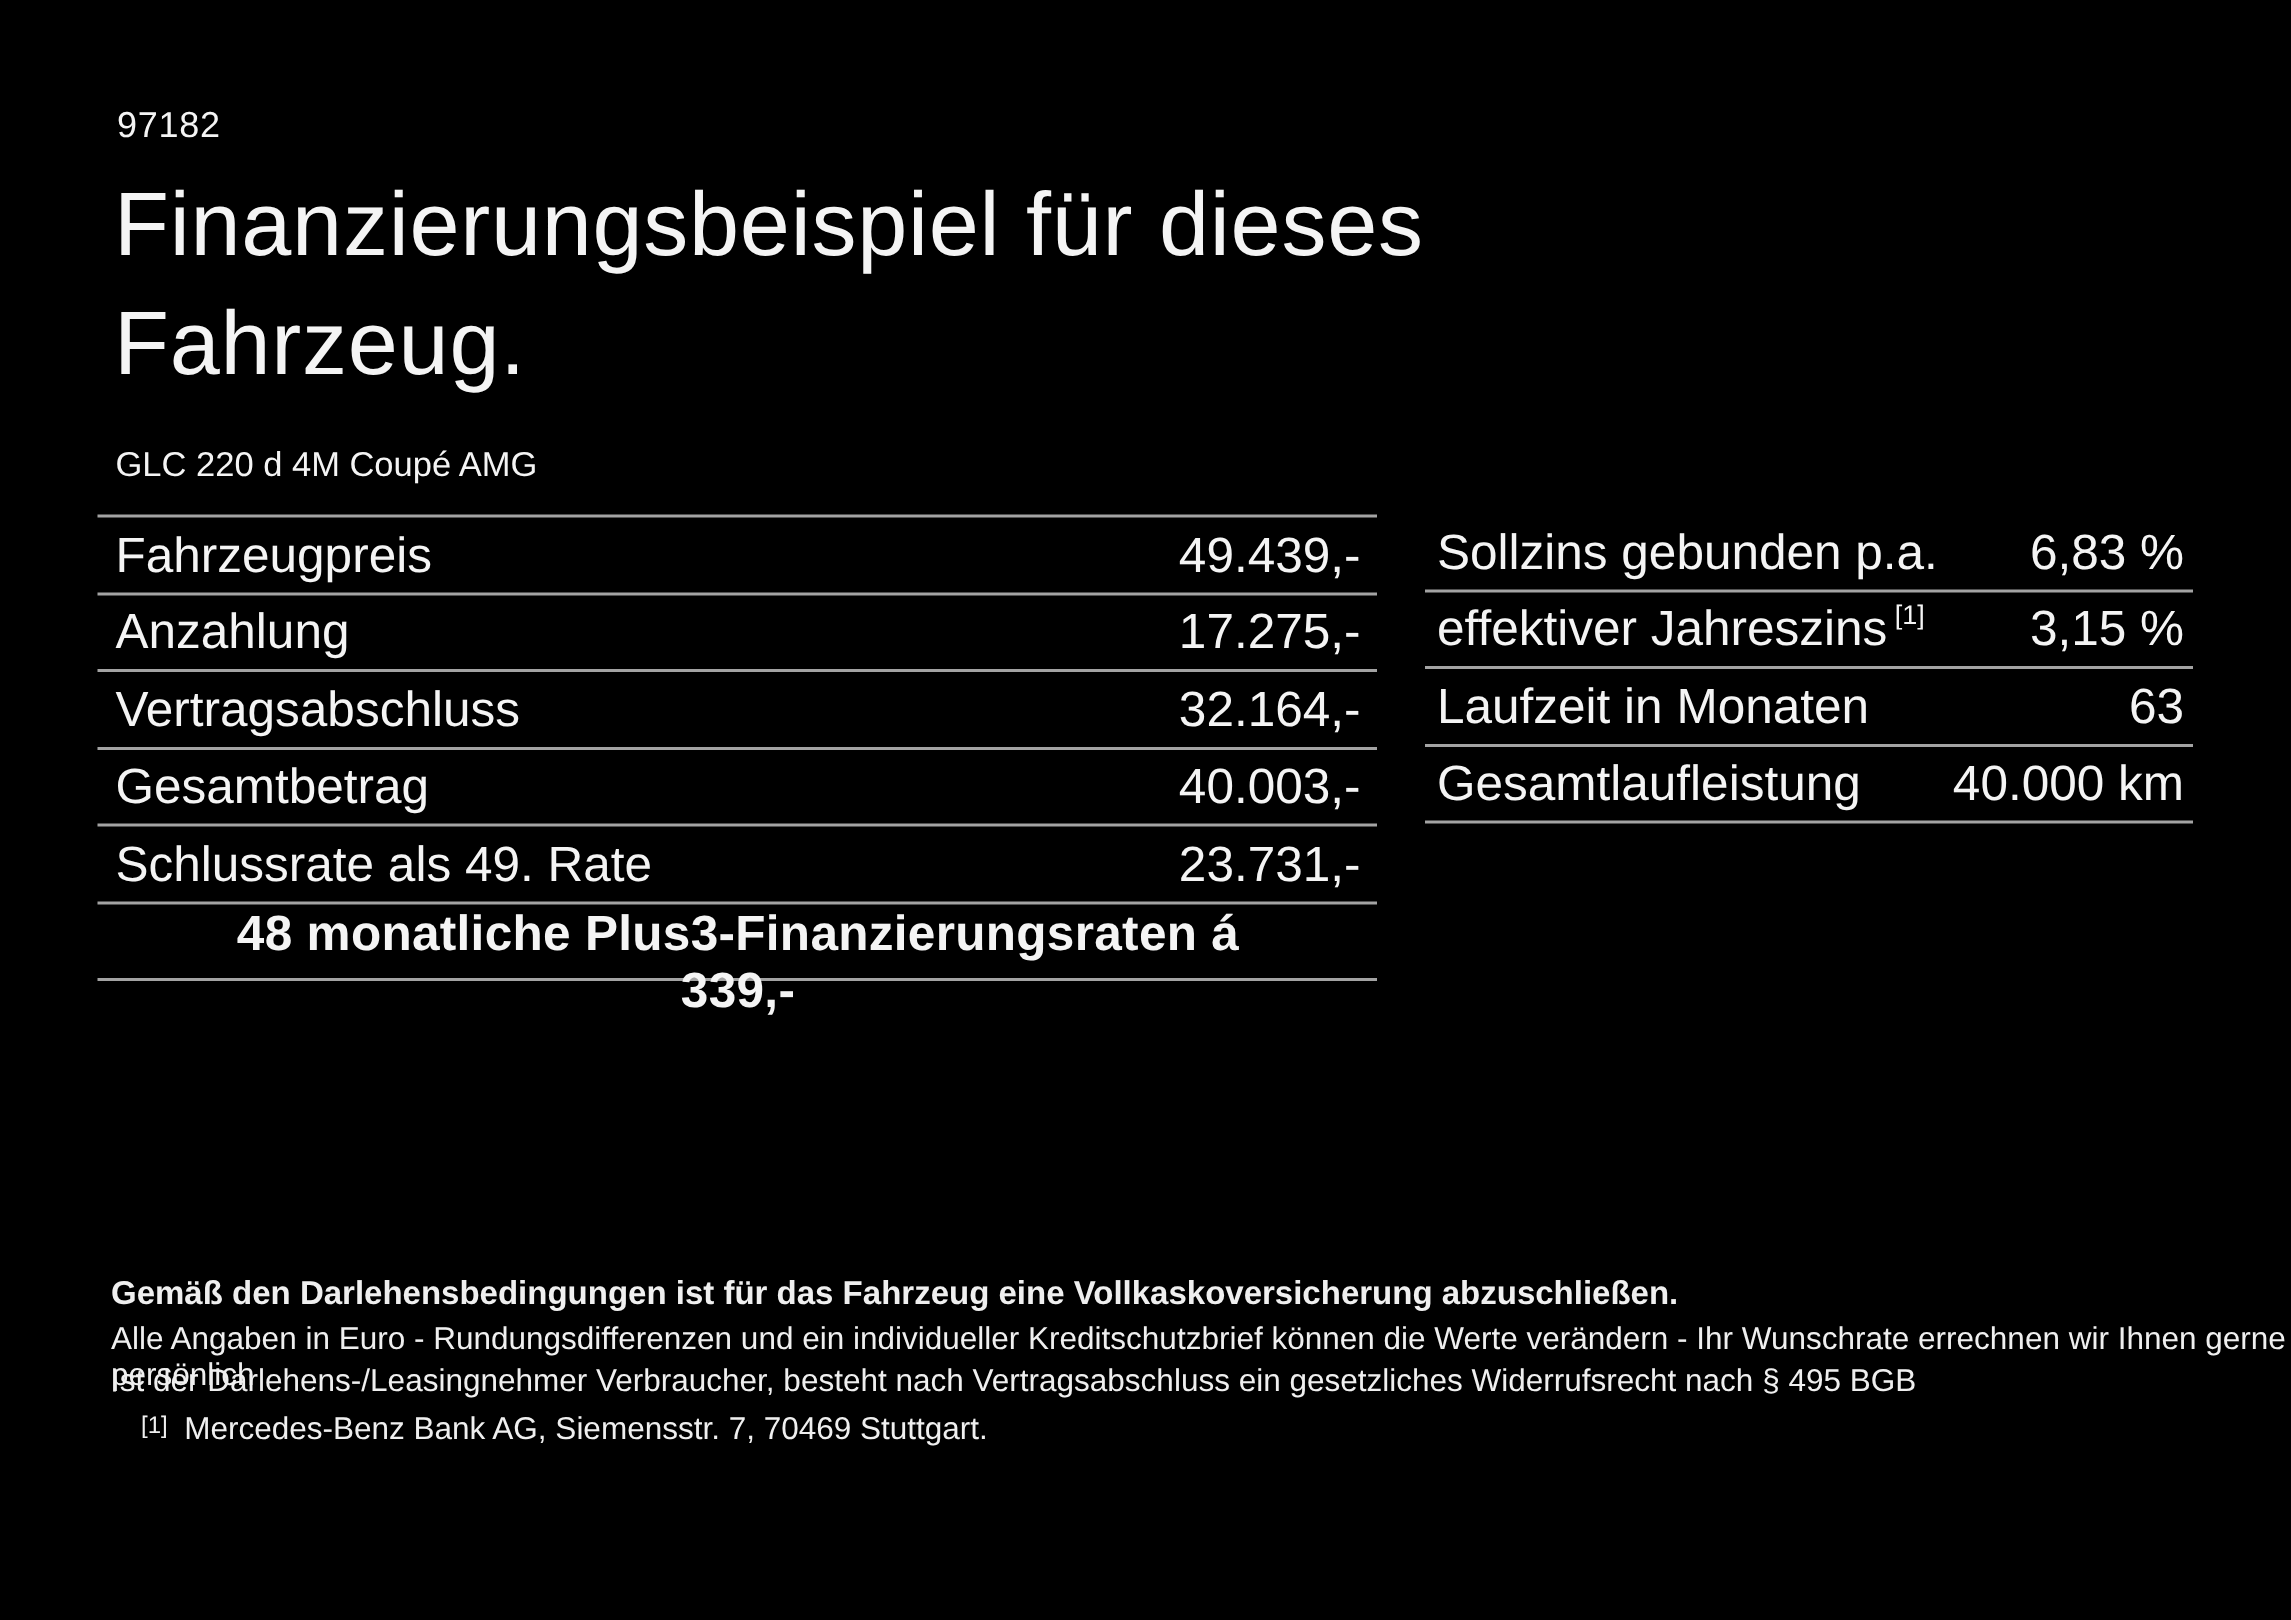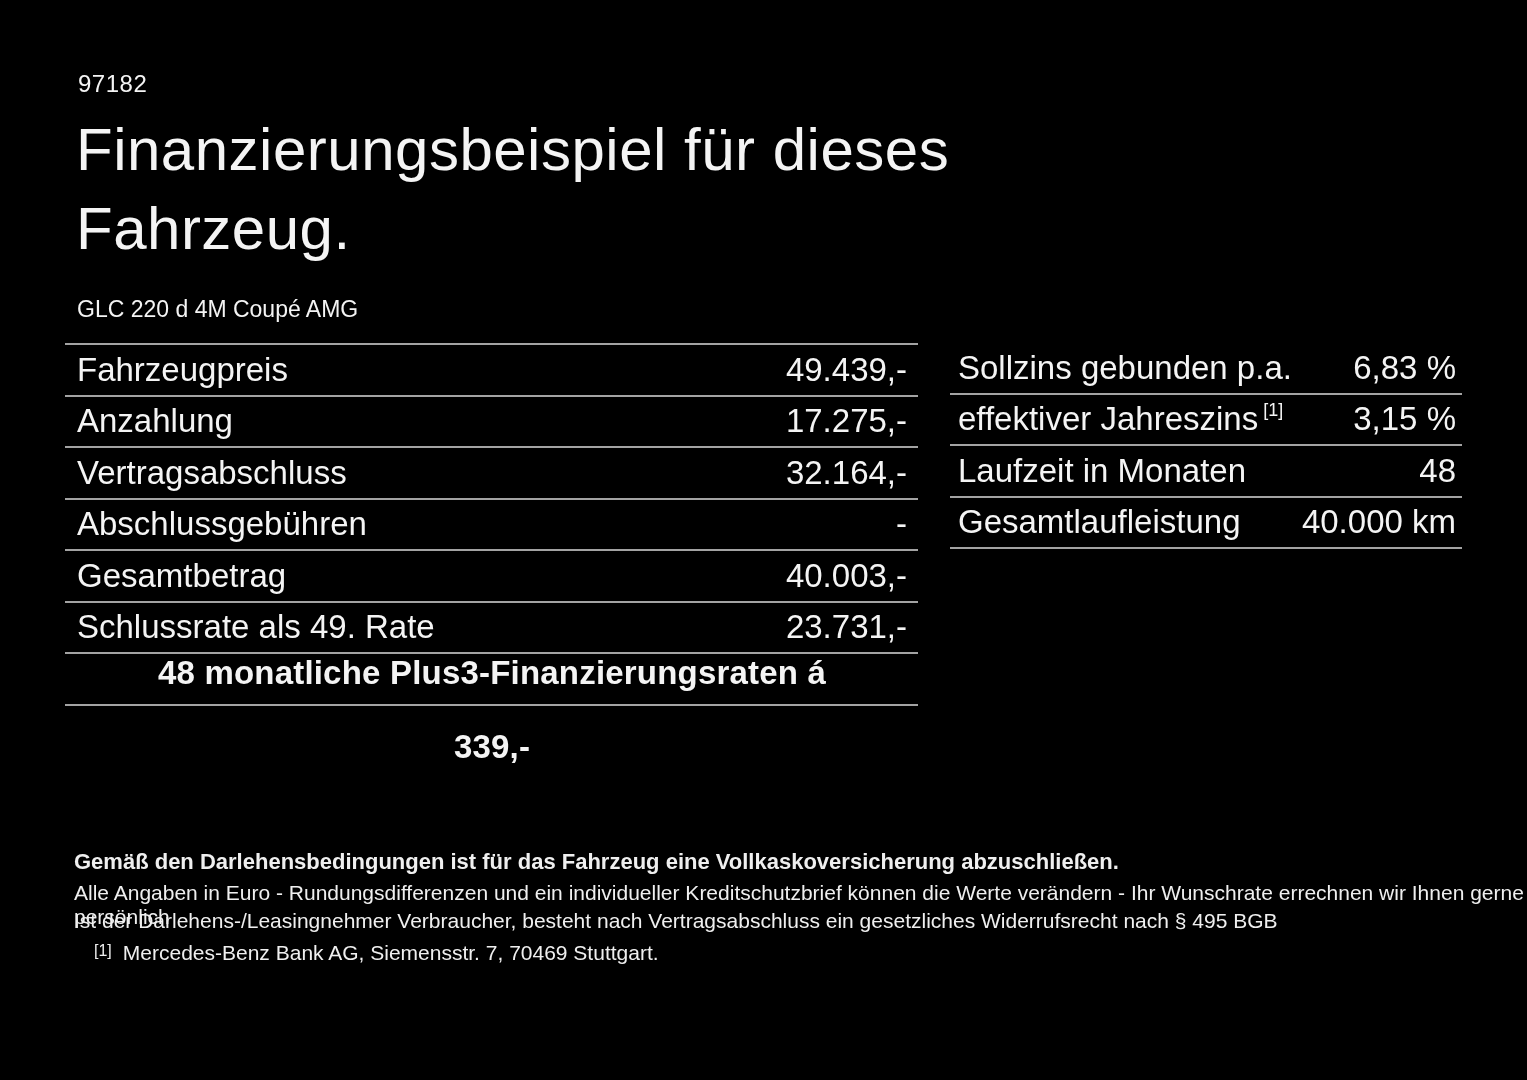--- a/index.html
+++ b/index.html
@@ -39,21 +39,20 @@
   }
   #conditions-table {
     left: 950px; top: 343px; width: 512px;
   }
   .fin-row {
     box-sizing: border-box;
     height: 51.5px;
     border-bottom: 2px solid #a3a3a3;
     display: flex; align-items: center; justify-content: space-between;
     font-size: 33px;
-    gap: 36px;
   }
   #finance-table .fin-row { padding: 0 11px 0 12px; }
   #conditions-table .fin-row { padding: 0 6px 0 8px; }
   .fin-row .value { text-align: right; white-space: nowrap; }
   .fin-row.bold { font-weight: 700; letter-spacing: 0.2px; flex-direction: column; }
   .fin-row sup {
     font-size: 18px;
     vertical-align: 14px;
     margin-left: 5px;
     line-height: 0;
@@ -87,24 +86,20 @@
   </div>
   <div class="fin-row">
     <span class="label">Anzahlung</span>
     <span class="value">17.275,-</span>
   </div>
   <div class="fin-row">
     <span class="label">Vertragsabschluss</span>
     <span class="value">32.164,-</span>
   </div>
   <div class="fin-row">
-    <span class="label">Abschlussgebühren</span>
-    <span class="value">-</span>
-  </div>
-  <div class="fin-row">
     <span class="label">Gesamtbetrag</span>
     <span class="value">40.003,-</span>
   </div>
   <div class="fin-row">
     <span class="label">Schlussrate als 49. Rate</span>
     <span class="value">23.731,-</span>
   </div>
   <div class="fin-row bold">
     <span class="label">48 monatliche Plus3-Finanzierungsraten á</span>
     <span class="value">339,-</span>
@@ -115,21 +110,21 @@
   <div class="fin-row">
     <span class="label">Sollzins gebunden p.a.</span>
     <span class="value">6,83 %</span>
   </div>
   <div class="fin-row">
     <span class="label"><span>effektiver Jahreszins</span><sup>[1]</sup></span>
     <span class="value">3,15 %</span>
   </div>
   <div class="fin-row">
     <span class="label">Laufzeit in Monaten</span>
-    <span class="value">48</span>
+    <span class="value">63</span>
   </div>
   <div class="fin-row">
     <span class="label">Gesamtlaufleistung</span>
     <span class="value">40.000 km</span>
   </div>
 </div>
 
 <div id="footnote-insurance" class="abs footnote">Gemäß den Darlehensbedingungen ist für das Fahrzeug eine Vollkaskoversicherung abzuschließen.</div>
 <div id="footnote-euro" class="abs footnote">Alle Angaben in Euro - Rundungsdifferenzen und ein individueller Kreditschutzbrief können die Werte verändern - Ihr Wunschrate errechnen wir Ihnen gerne persönlich</div>
 <div id="footnote-withdrawal" class="abs footnote">Ist der Darlehens-/Leasingnehmer Verbraucher, besteht nach Vertragsabschluss ein gesetzliches Widerrufsrecht nach § 495 BGB</div>

